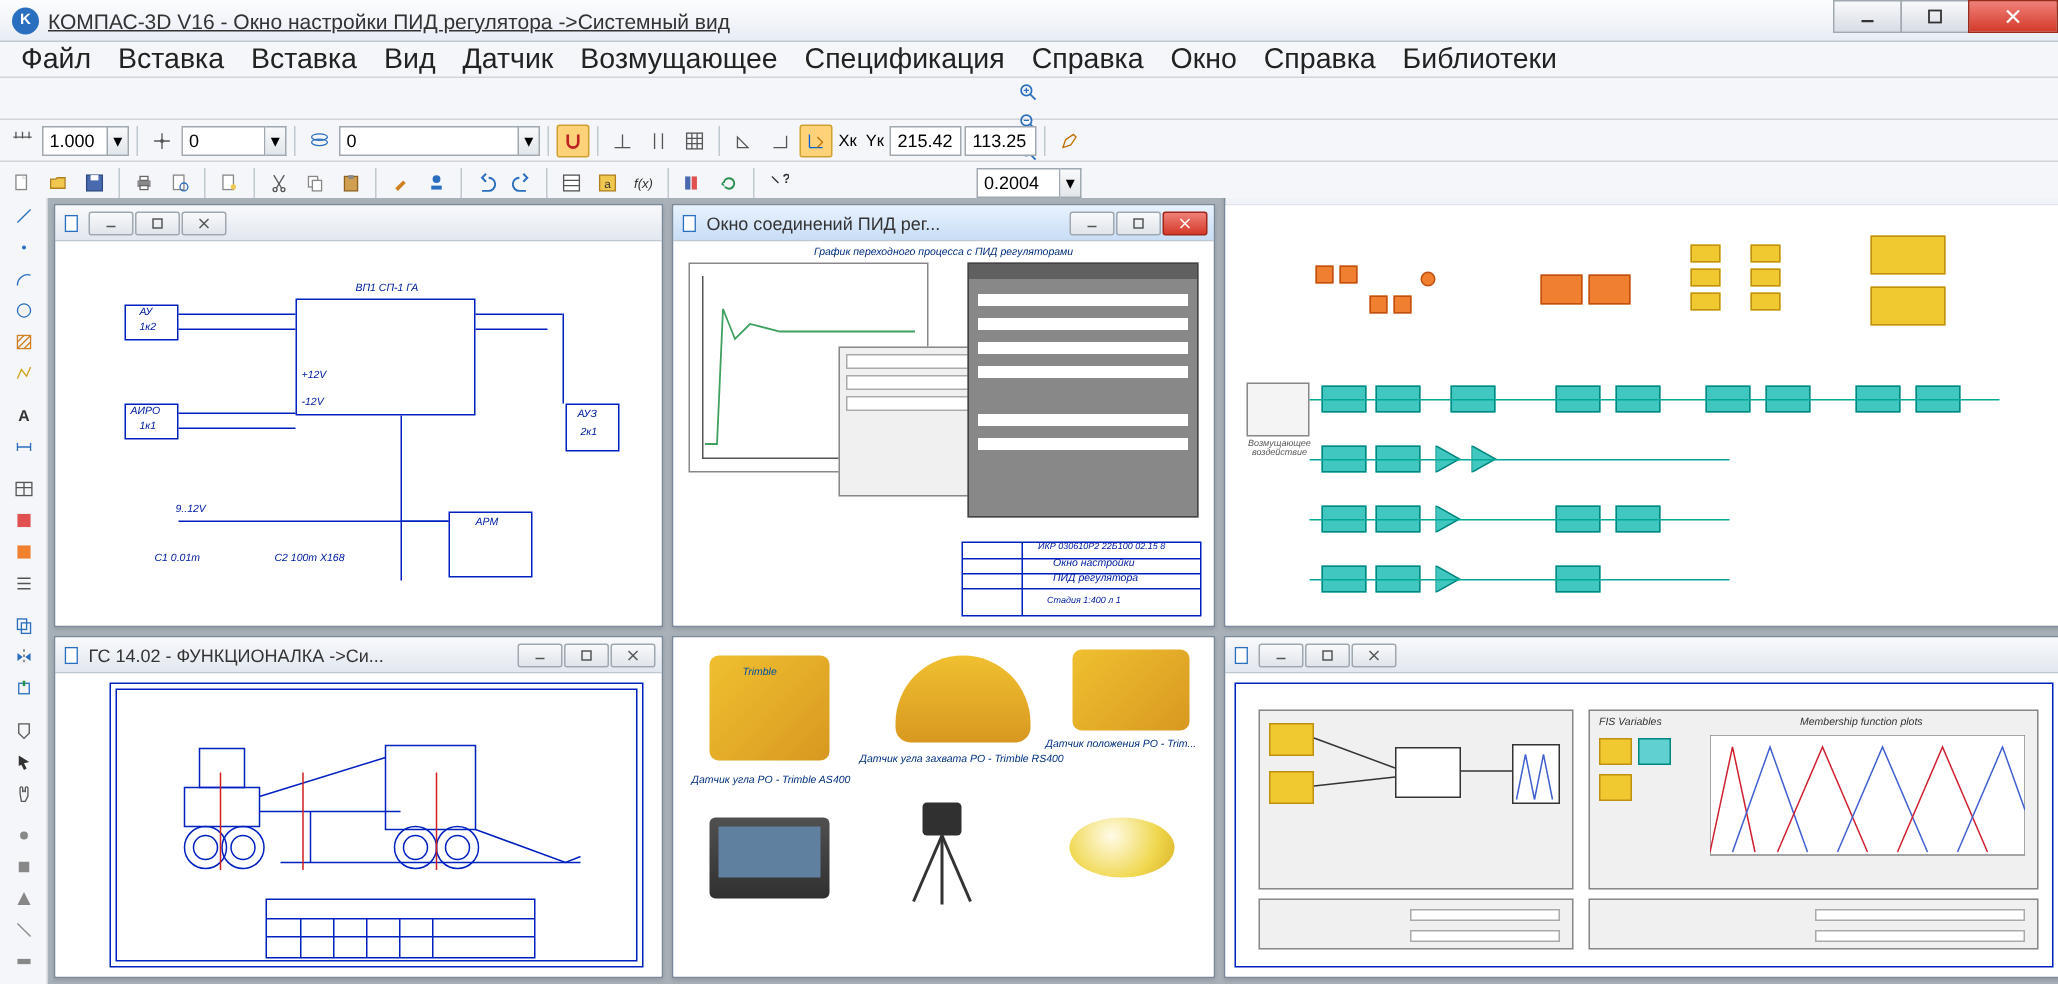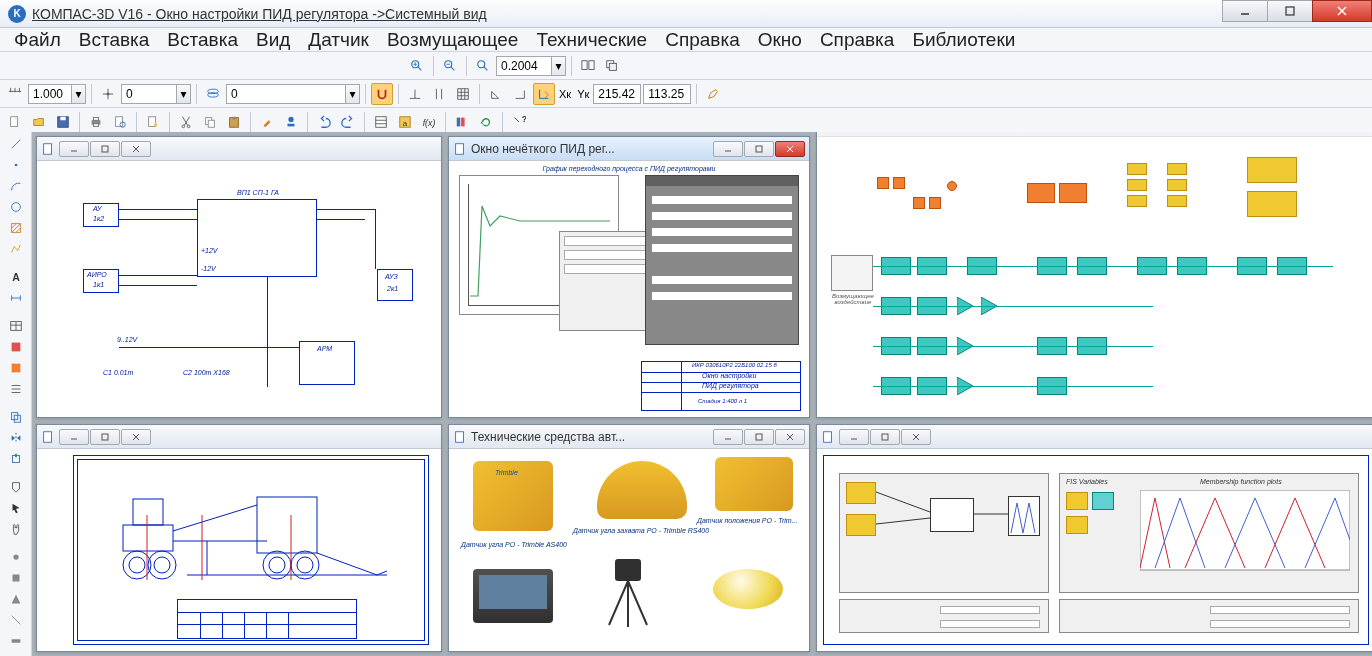--- a/index.html
+++ b/index.html
@@ -86,28 +86,28 @@
   </div>
 </div>
 
 <div class="menubar">
   <span class="menu-item">Файл</span>
   <span class="menu-item">Вставка</span>
   <span class="menu-item">Вставка</span>
   <span class="menu-item">Вид</span>
   <span class="menu-item">Датчик</span>
   <span class="menu-item">Возмущающее</span>
-  <span class="menu-item">Технические</span>
+  <span class="menu-item">Спецификация</span>
   <span class="menu-item">Справка</span>
   <span class="menu-item">Окно</span>
   <span class="menu-item">Справка</span>
   <span class="menu-item">Библиотеки</span>
 </div>
 
-<div class="toolbar-row" style="justify-content:center; justify-content:flex-start;">
+<div class="toolbar-row" style="justify-content:center; justify-content:flex-start;flex-direction:column;">
   <div style="width:400px"></div>
   <span class="tb-btn">
       <svg class="ico" viewBox="0 0 16 16">
         <circle cx="6" cy="6" r="4" fill="none" stroke="#2a6fbf" stroke-width="1.3"></circle>
         <line x1="9" y1="9" x2="13" y2="13" stroke="#2a6fbf" stroke-width="1.3"></line>
         <line x1="4" y1="6" x2="8" y2="6" stroke="#2a6fbf"></line>
         <line x1="6" y1="4" x2="6" y2="8" stroke="#2a6fbf"></line>
       </svg>
     </span>
   <span class="tb-sep"></span>
@@ -559,21 +559,21 @@
       <div class="wire" style="left:82px; top:186px; width:180px; height:1px"></div>
       <div class="wire" style="left:230px; top:186px; width:32px; height:1px"></div>
     </div>
   </div>
 
   <div class="mdi-window" style="left:416px; top:4px; width:362px; height:282px;">
     <div class="mdi-titlebar active">
       <svg class="doc-icon" viewBox="0 0 16 16">
           <rect x="3" y="2" width="9" height="12" fill="#fff" stroke="#2a6fbf"></rect>
         </svg>
-      <span class="doc-title">Окно нечёткого ПИД рег...</span>
+      <span class="doc-title">Окно соединений ПИД рег...</span>
       <div class="mdi-controls">
         <div class="mdi-btn">
             <svg width="10" height="10">
               <line x1="2" y1="7" x2="8" y2="7" stroke="#555"></line>
             </svg>
           </div>
         <div class="mdi-btn">
             <svg width="10" height="10">
               <rect x="2" y="2" width="6" height="6" fill="none" stroke="#555"></rect>
             </svg>
@@ -687,20 +687,21 @@
       <div class="wire-t" style="left:56px; top:209px; width:280px; height:1px"></div>
       <div class="wire-t" style="left:56px; top:249px; width:280px; height:1px"></div>
     </div>
   </div>
 
   <div class="mdi-window" style="left:4px; top:292px; width:406px; height:228px;">
     <div class="mdi-titlebar">
       <svg class="doc-icon" viewBox="0 0 16 16">
           <rect x="3" y="2" width="9" height="12" fill="#fff" stroke="#2a6fbf"></rect>
         </svg>
+      <span class="doc-title">ГС 14.02 - ФУНКЦИОНАЛКА -&gt;Си...</span>
       <div class="mdi-controls">
         <div class="mdi-btn">
             <svg width="10" height="10">
               <line x1="2" y1="7" x2="8" y2="7" stroke="#555"></line>
             </svg>
           </div>
         <div class="mdi-btn">
             <svg width="10" height="10">
               <rect x="2" y="2" width="6" height="6" fill="none" stroke="#555"></rect>
             </svg>
@@ -752,44 +753,20 @@
         <div style="position:absolute; left:22px; top:12px; bottom:0; border-left:1px solid #0020c0"></div>
         <div style="position:absolute; left:44px; top:12px; bottom:0; border-left:1px solid #0020c0"></div>
         <div style="position:absolute; left:66px; top:12px; bottom:0; border-left:1px solid #0020c0"></div>
         <div style="position:absolute; left:88px; top:12px; bottom:0; border-left:1px solid #0020c0"></div>
         <div style="position:absolute; left:110px; top:12px; bottom:0; border-left:1px solid #0020c0"></div>
       </div>
     </div>
   </div>
 
   <div class="mdi-window" style="left:416px; top:292px; width:362px; height:228px;">
-    <div class="mdi-titlebar">
-      <svg class="doc-icon" viewBox="0 0 16 16">
-          <rect x="3" y="2" width="9" height="12" fill="#fff" stroke="#2a6fbf"></rect>
-        </svg>
-      <span class="doc-title">Технические средства авт...</span>
-      <div class="mdi-controls">
-        <div class="mdi-btn">
-            <svg width="10" height="10">
-              <line x1="2" y1="7" x2="8" y2="7" stroke="#555"></line>
-            </svg>
-          </div>
-        <div class="mdi-btn">
-            <svg width="10" height="10">
-              <rect x="2" y="2" width="6" height="6" fill="none" stroke="#555"></rect>
-            </svg>
-          </div>
-        <div class="mdi-btn close">
-            <svg width="10" height="10">
-              <line x1="2" y1="2" x2="8" y2="8" stroke="#555"></line>
-              <line x1="8" y1="2" x2="2" y2="8" stroke="#555"></line>
-            </svg>
-          </div>
-      </div>
-    </div>
     <div class="mdi-content">
 
       <div style="position:absolute; left:24px; top:12px; width:80px; height:70px; background:linear-gradient(135deg,#f0c030,#d89820); border-radius:6px"></div>
       <div style="position:absolute; left:148px; top:12px; width:90px; height:58px; background:linear-gradient(#f0c030,#d89820); border-radius:45px 45px 10px 10px"></div>
       <div style="position:absolute; left:266px; top:8px; width:78px; height:54px; background:linear-gradient(135deg,#f0c030,#d89820); border-radius:6px"></div>
       <div class="stub-text" style="left:46px; top:20px; font-size:7px; color:#0050a0">Trimble</div>
       <div class="stub-text" style="left:12px; top:92px; font-size:7px; color:#003080">Датчик угла РО - Trimble AS400</div>
       <div class="stub-text" style="left:124px; top:78px; font-size:7px; color:#003080">Датчик угла захвата РО - Trimble RS400</div>
       <div class="stub-text" style="left:248px; top:68px; font-size:7px; color:#003080">Датчик положения РО - Trim...</div>
 

